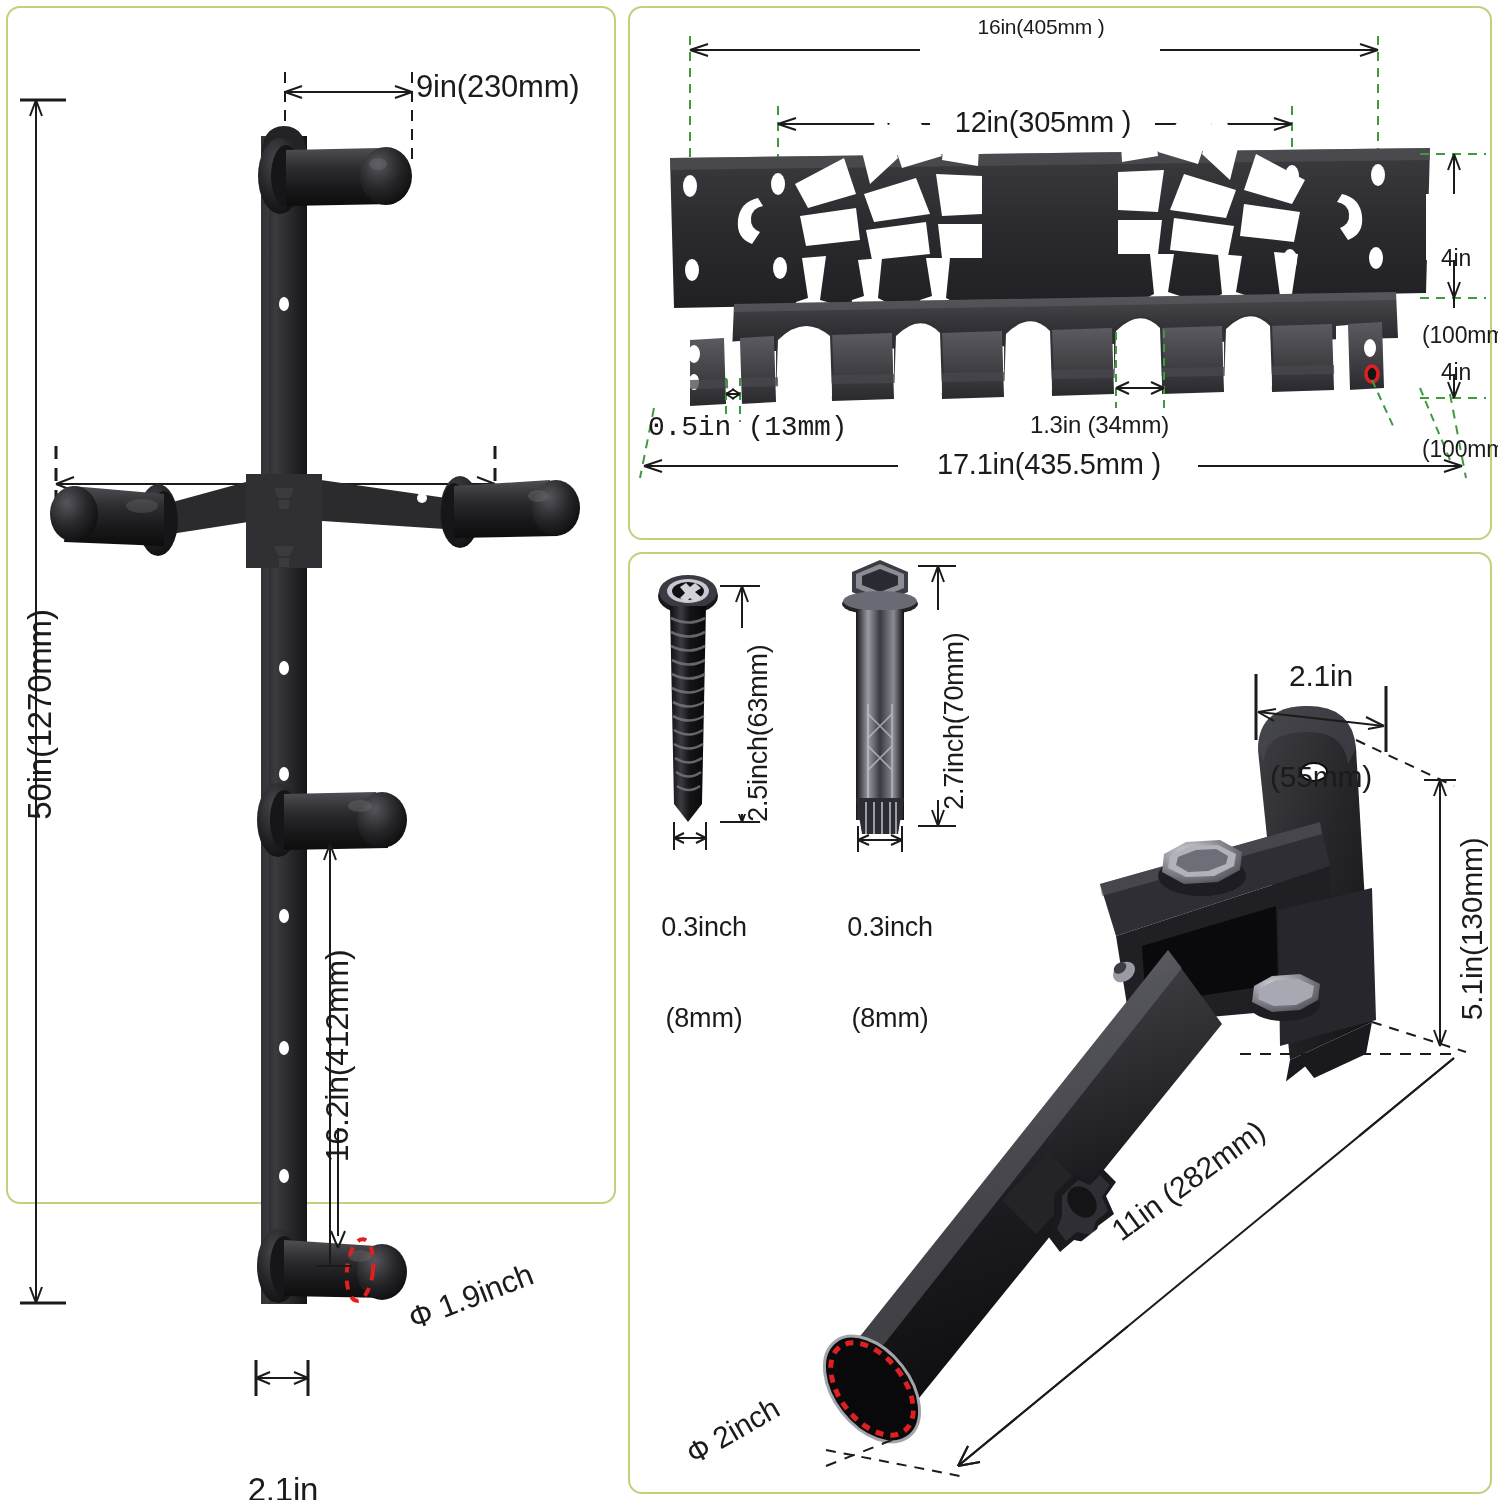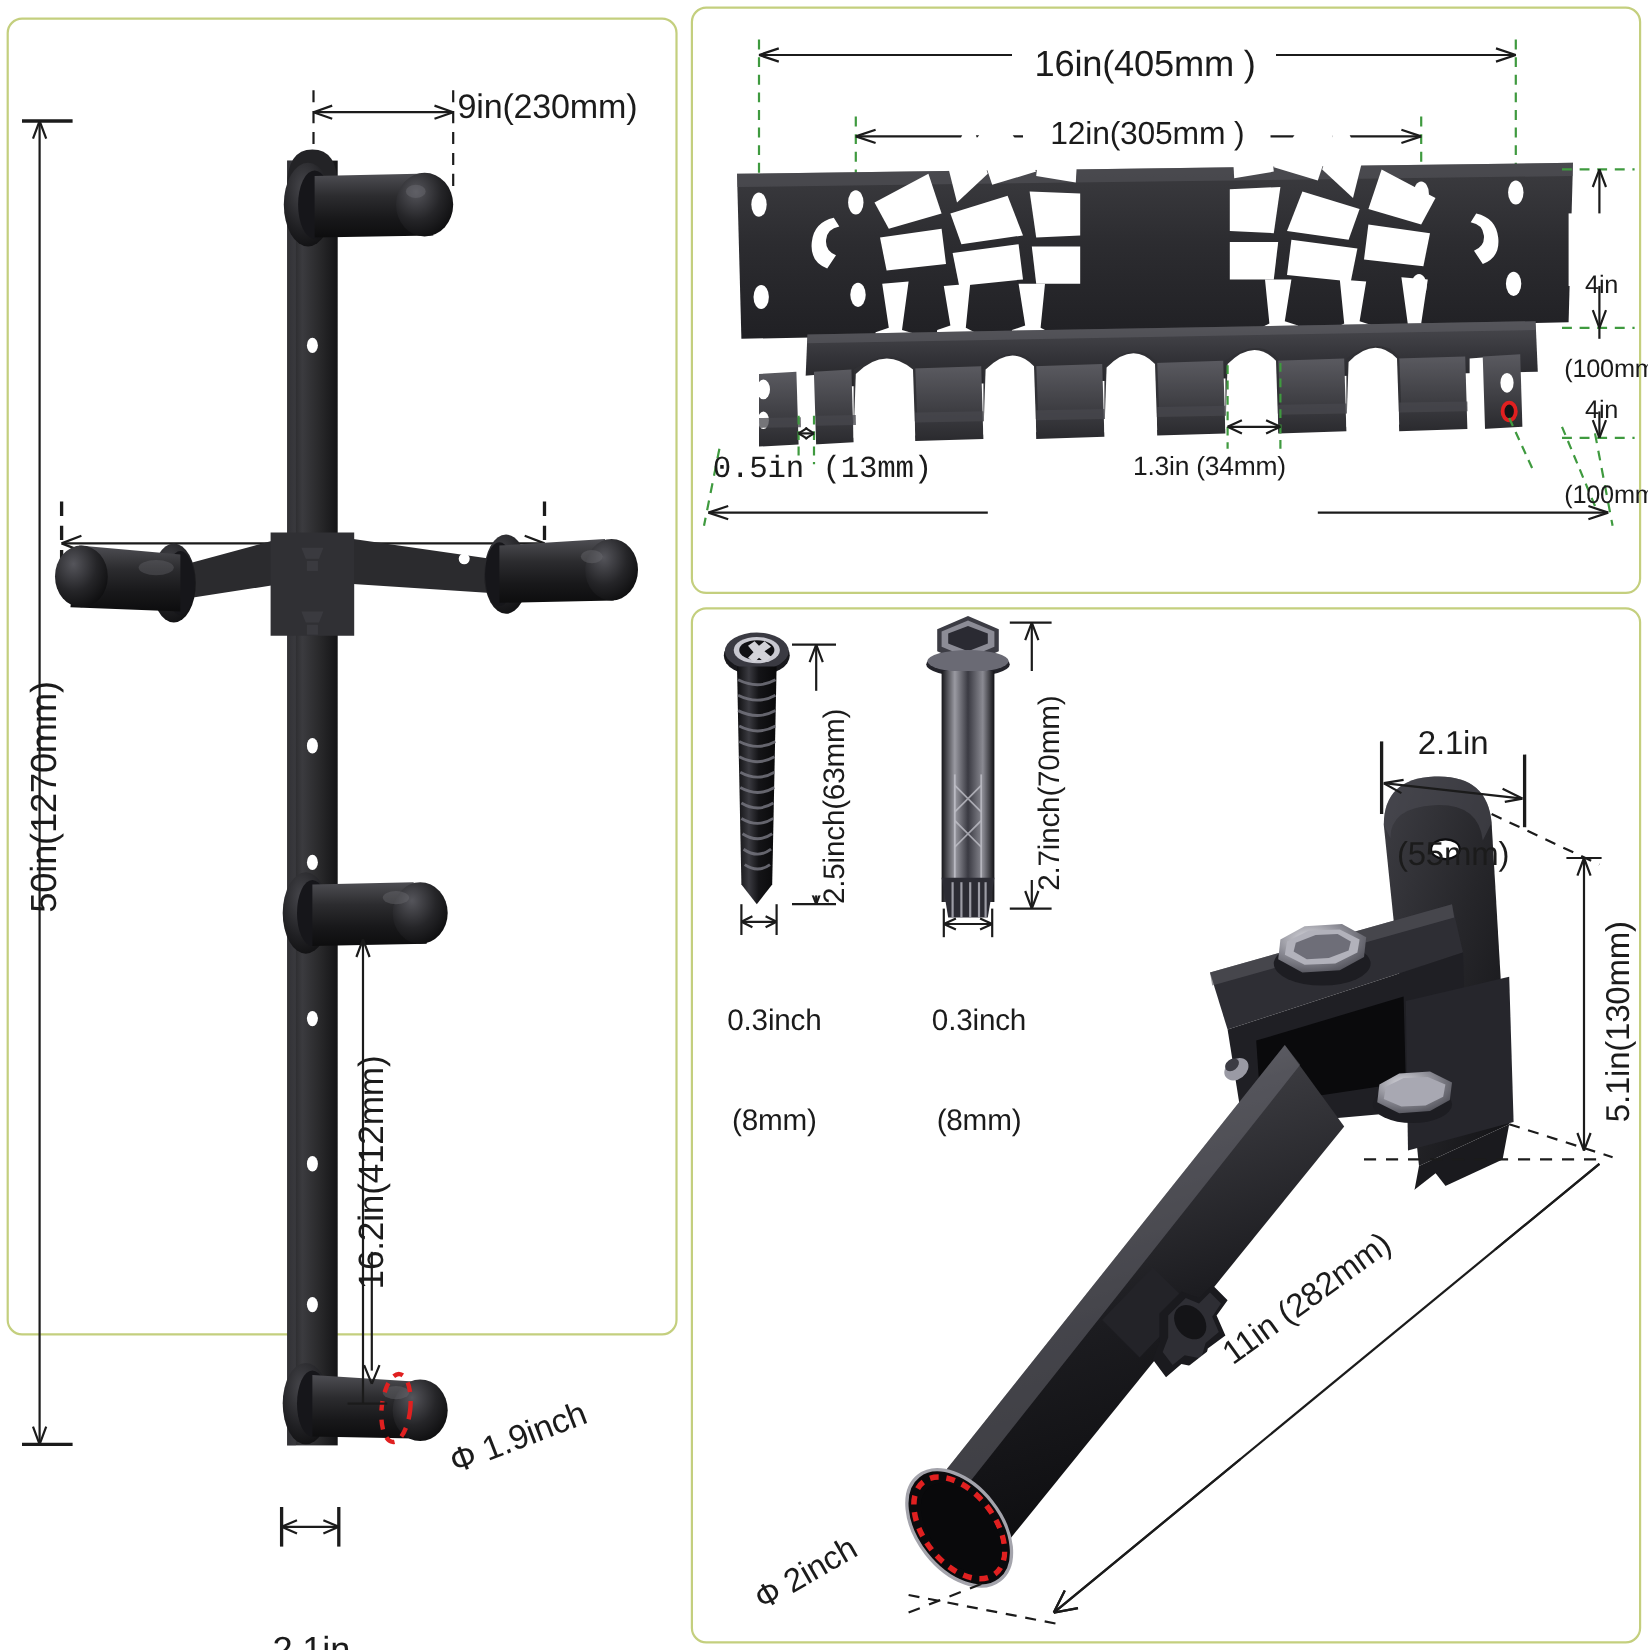--- a/index.html
+++ b/index.html
@@ -11,21 +11,21 @@
     position: relative;
   }
   .canvas { position: absolute; inset: 0; }
 
   .panel {
     position: absolute;
     background: #ffffff;
     border: 2.5px solid #c4cf7e;
     border-radius: 14px;
   }
-  #panel-left   { left: 6px;   top: 16px;   width: 610px;  height: 1198px; }
+  #panel-left   { left: 6px;   top: 6px;   width: 610px;  height: 1198px; }
   #panel-rack   { left: 628px; top: 6px;   width: 864px;  height: 534px;  }
   #panel-bracket{ left: 628px; top: 552px; width: 864px;  height: 942px;  }
 
   svg { position: absolute; left: 0; top: 0; overflow: visible; }
 
   .dimtext {
     position: absolute;
     font-family: "Liberation Sans", sans-serif;
     color: #1b1b1b;
     white-space: pre;
@@ -382,39 +382,40 @@
       <g>
         <line x1="24" y1="400" x2="10" y2="470" stroke="#3f9a3f" stroke-width="2" stroke-dasharray="9 7"></line>
         <line x1="820" y1="386" x2="836" y2="470" stroke="#3f9a3f" stroke-width="2" stroke-dasharray="9 7"></line>
         <line x1="14" y1="458" x2="832" y2="458" stroke="#1b1b1b" stroke-width="2"></line>
         <path d="M14 458 l18 -6 M14 458 l18 6" stroke="#1b1b1b" stroke-width="2" fill="none"></path>
         <path d="M832 458 l-18 -6 M832 458 l-18 6" stroke="#1b1b1b" stroke-width="2" fill="none"></path>
         <rect x="268" y="440" width="300" height="36" fill="#ffffff"></rect>
       </g>
     </svg>
 
-    <div class="dimtext ctr" style="left:290px; top:32px; width:242px; font-size:33px;">16in(405mm )</div>
+    <div class="dimtext ctr" style="left:290px; top:7px; width:242px; font-size:21px;">16in(405mm )</div>
 
     <div class="dimtext ctr" style="left:302px; top:98px; width:222px; font-size:29px;">12in(305mm )</div>
 
     <div class="dimtext ctr ital" style="left:792px; top:186px; width:68px; font-size:23px;">
       <div>4in</div>
       <div>(100mm)</div>
     </div>
 
     <div class="dimtext ctr ital" style="left:792px; top:300px; width:68px; font-size:23px;">
       <div>4in</div>
       <div>(100mm)</div>
     </div>
 
     <div class="dimtext" style="left:18px; top:404px; font-size:28px;font-family:Liberation Mono, monospace;">0.5in (13mm)</div>
 
     <div class="dimtext" style="left:400px; top:404px; font-size:24px;">1.3in (34mm)</div>
 
 
+    <div class="dimtext ctr" style="left:268px; top:440px; width:302px; font-size:29px;">17.1in(435.5mm )</div>
   </div>
 
   <div class="panel" id="panel-bracket">
     <svg width="860" height="938" viewBox="0 0 860 938">
       <defs>
         <linearGradient id="screwG" x1="0" y1="0" x2="1" y2="0">
           <stop offset="0" stop-color="#0e0e10"></stop>
           <stop offset="0.3" stop-color="#3a3a40"></stop>
           <stop offset="0.55" stop-color="#141417"></stop>
           <stop offset="1" stop-color="#09090a"></stop>

